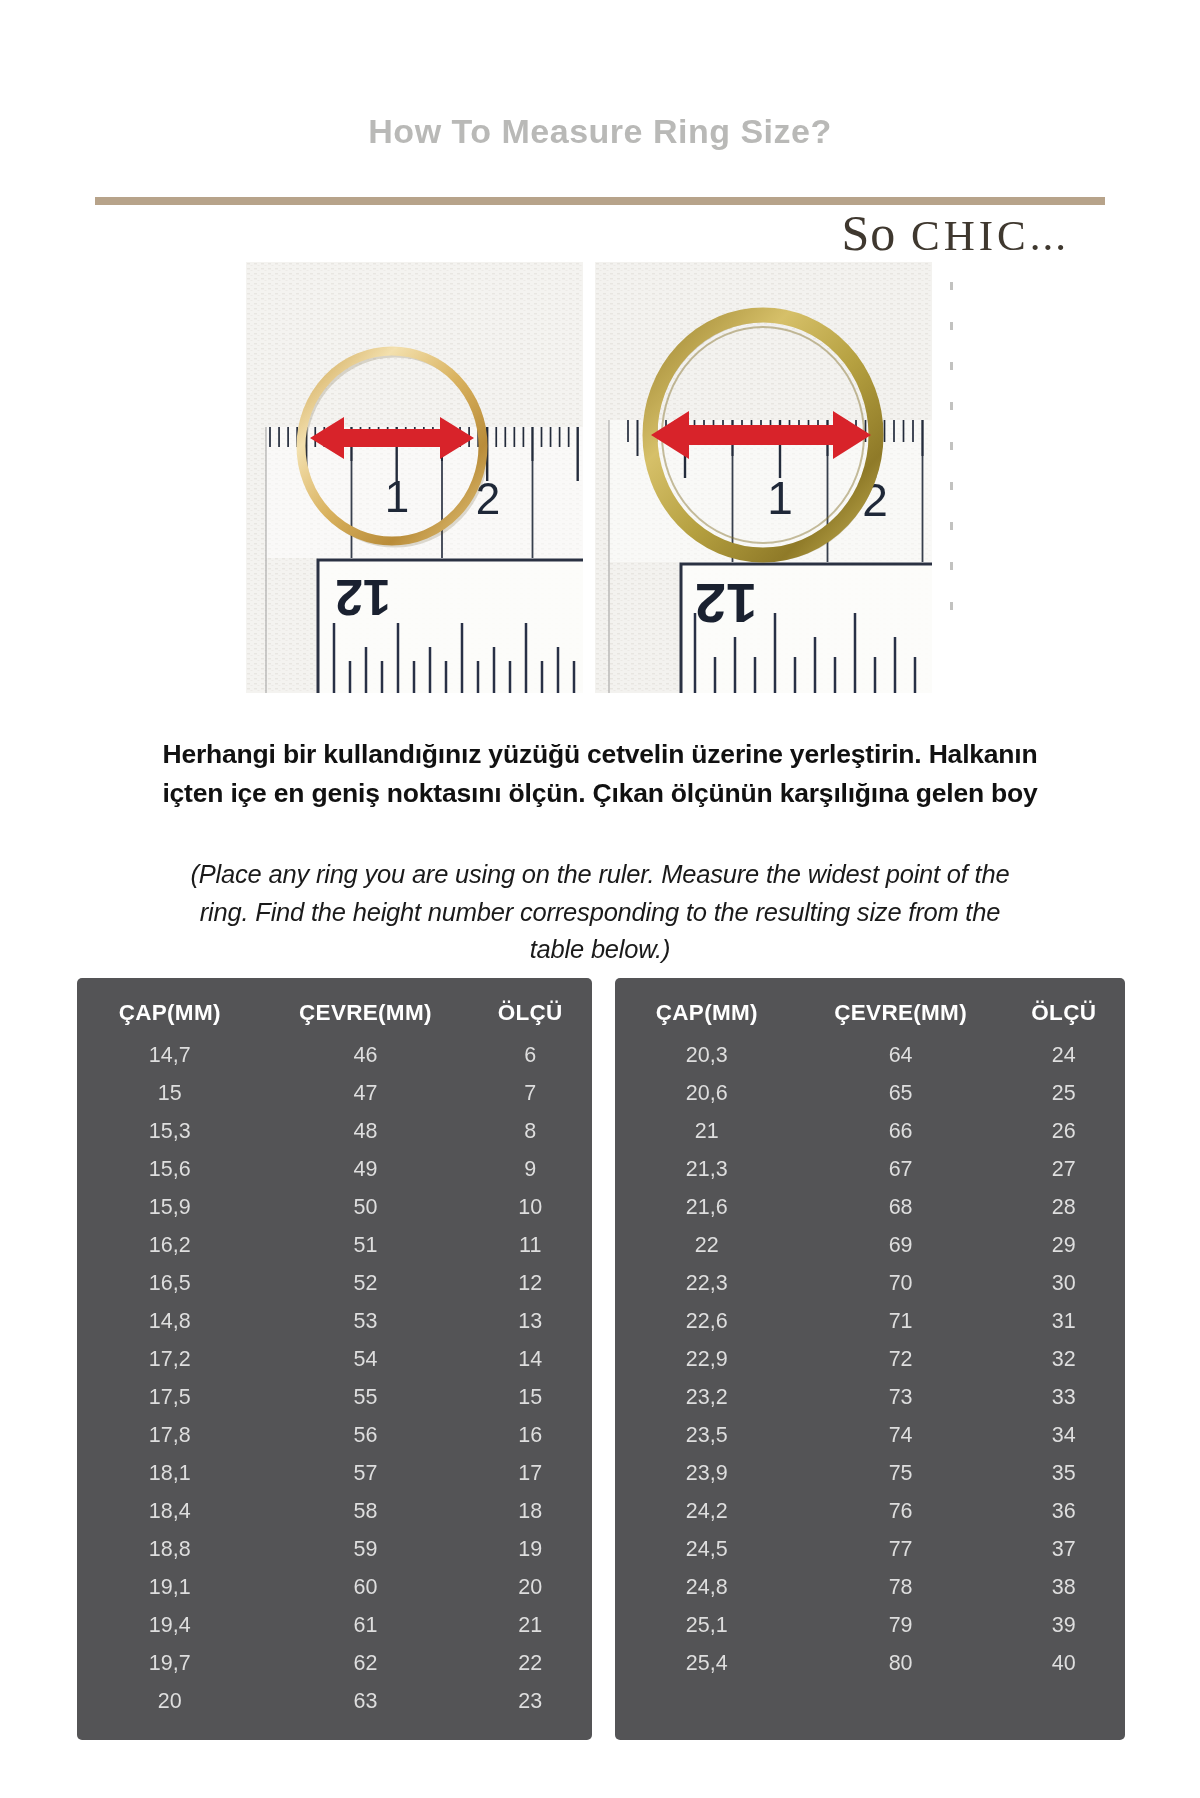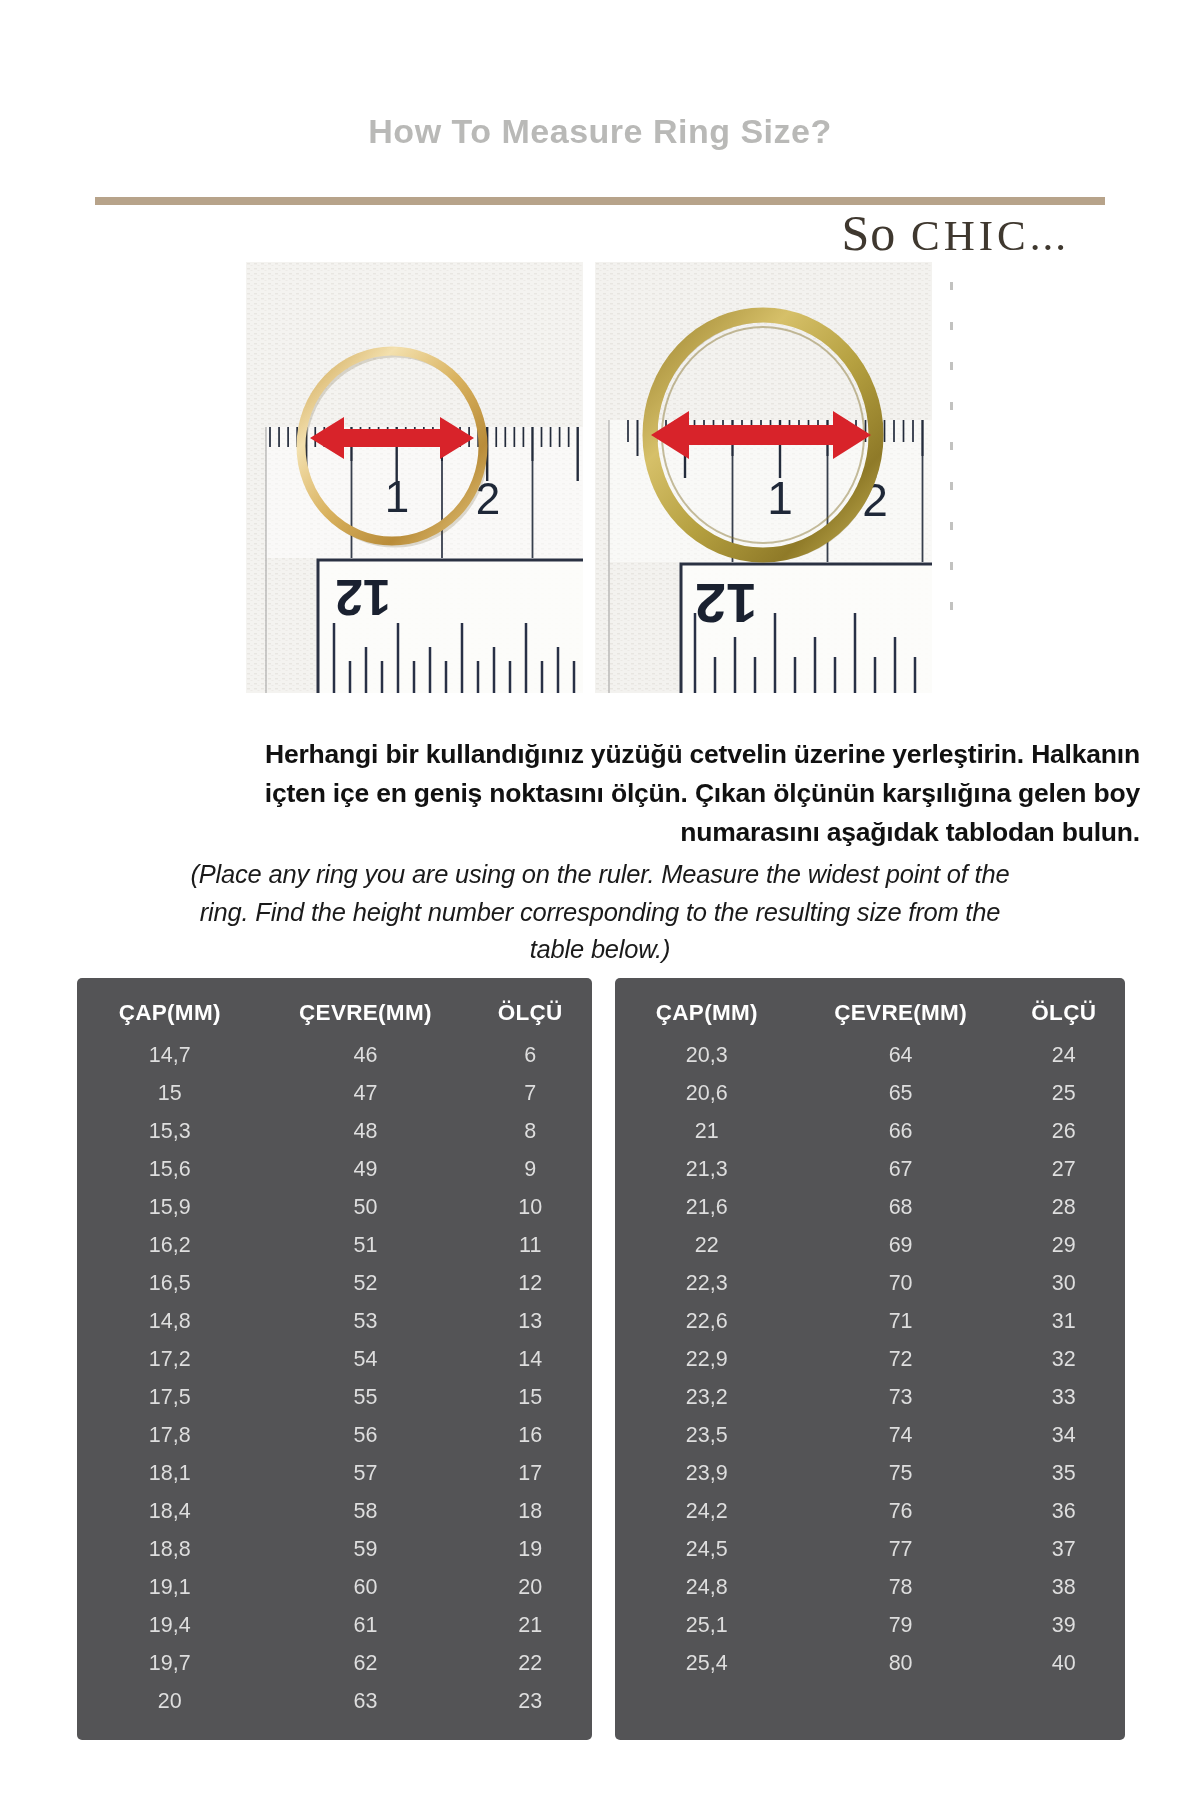--- a/index.html
+++ b/index.html
@@ -17,21 +17,21 @@
   .brand .b1{font-size:50px;letter-spacing:1px;}
   .brand .b2{font-size:43px;letter-spacing:4px;text-align:center;}
   .brand .b3{font-size:43px;letter-spacing:2px;}
   
   .photo{position:absolute;top:262px;width:337px;height:431px;}
   .photo.left{left:246px;}
   .photo.right{left:595px;}
   .dots{position:absolute;left:950px;top:282px;display:flex;flex-direction:column;gap:32px;}
   .dot{width:3px;height:8px;background:#adadab;opacity:.75;}
   
-  .instr-tr{position:absolute;top:735px;left:60px;width:1080px;text-align:right;
+  .instr-tr{position:absolute;top:735px;left:60px;width:1080px;text-align:center;
             font-size:26.5px;font-weight:bold;color:#111;line-height:1.47;letter-spacing:-0.2px;}
   .instr-en{position:absolute;top:856px;left:90px;width:1020px;text-align:center;
             font-size:25.5px;font-style:italic;color:#1a1a1a;line-height:1.48;letter-spacing:-0.2px;}
   
   .size-table{position:absolute;top:978px;height:762px;background:#545456;border-radius:5px;
               display:flex;flex-direction:column;padding-top:12px;box-sizing:border-box;}
   .size-table.left{left:77px;width:515px;}
   .size-table.right{left:615px;width:510px;}
   .thead{display:flex;height:46px;align-items:center;}
   .hcell{font-size:22.5px;font-weight:bold;color:#ffffff;text-align:center;letter-spacing:0.3px;}
@@ -240,21 +240,20 @@
     <div class="dot"></div>
     <div class="dot"></div>
     <div class="dot"></div>
     <div class="dot"></div>
     <div class="dot"></div>
   </div>
 
   <div class="instr-tr">
     <div>Herhangi bir kullandığınız yüzüğü cetvelin üzerine yerleştirin. Halkanın</div>
     <div>içten içe en geniş noktasını ölçün. Çıkan ölçünün karşılığına gelen boy</div>
-    <div>numarasını aşağıdak tablodan bulun.</div>
   </div>
   <div class="instr-en">
     <div>(Place any ring you are using on the ruler. Measure the widest point of the</div>
     <div>ring. Find the height number corresponding to the resulting size from the</div>
     <div>table below.)</div>
   </div>
 
   <div class="size-table left">
     <div class="thead">
       <div class="hcell c1">ÇAP(MM)</div>

